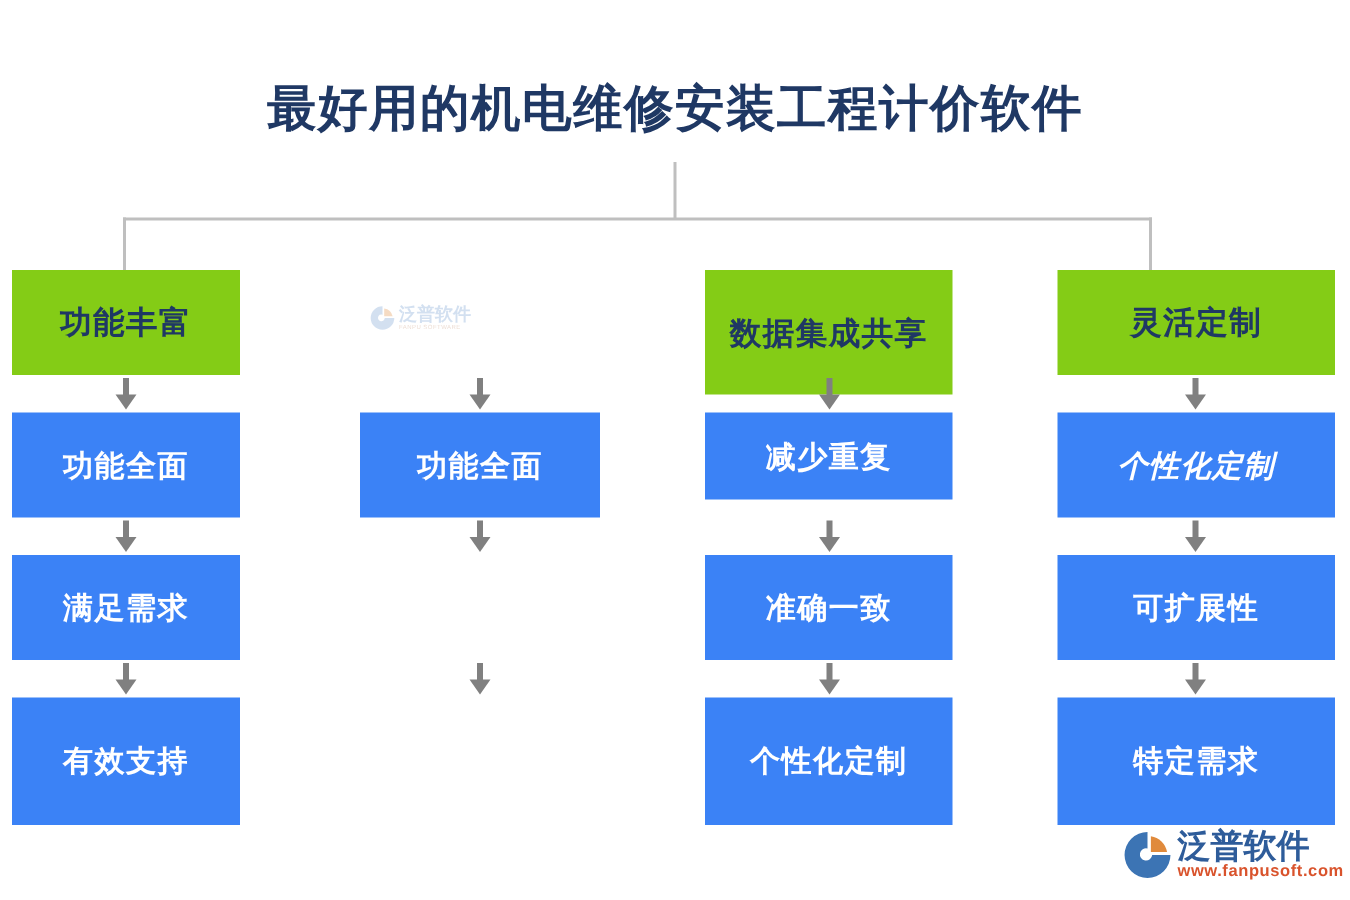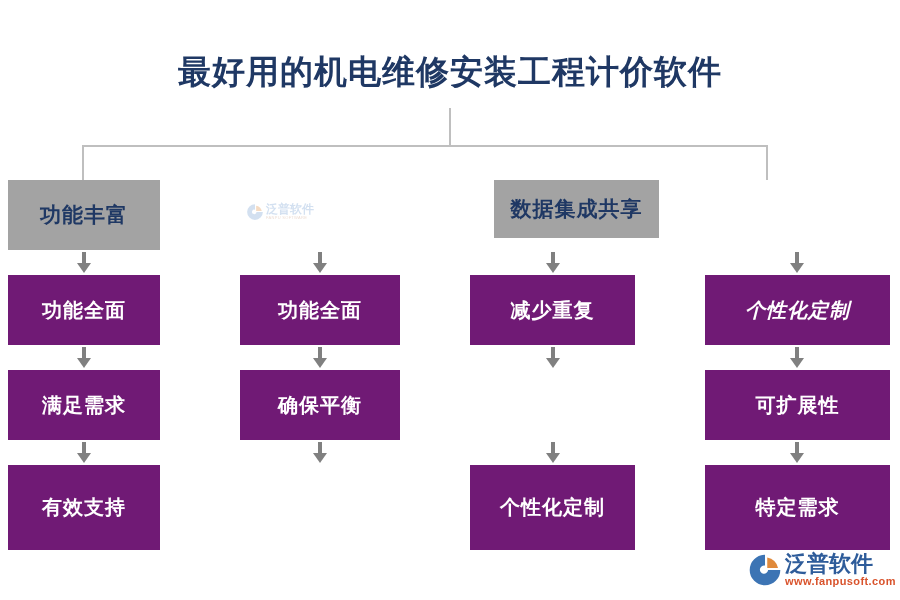--- a/index.html
+++ b/index.html
@@ -66,28 +66,28 @@
   .node {
     position: absolute;
     display: flex;
     align-items: center;
     justify-content: center;
     box-sizing: border-box;
     white-space: nowrap;
     overflow: hidden;
   }
   .node.head {
-    background: #a3a3a3;
+    background: #84cc16;
     color: #1F3864;
     font-size: 21px;
     font-weight: bold;
     letter-spacing: 1px;
   }
   .node.sub {
-    background: #701a75;
+    background: #3b82f6;
     color: #FFFFFF;
     font-size: 20px;
     font-weight: bold;
     letter-spacing: 1px;
   }
 
   
   .arrow {
     position: absolute;
     width: 14px;
@@ -203,42 +203,43 @@
 
   <div class="arrow" style="left:313px; top:252px; height:21px;">
     <div class="shaft" style="height:12px;"></div>
       <div class="head" style="top:11px;"></div>
   </div>
   <div class="node sub" style="left:240px; top:275px; width:160px; height:70px;">功能全面</div>
   <div class="arrow" style="left:313px; top:347px; height:21px;">
     <div class="shaft" style="height:12px;"></div>
       <div class="head" style="top:11px;"></div>
   </div>
-  <div class="node sub" style="left:240px; top:370px; width:160px; height:70px;">确保平衡</div>
   <div class="arrow" style="left:313px; top:442px; height:21px;">
     <div class="shaft" style="height:12px;"></div>
       <div class="head" style="top:11px;"></div>
   </div>
 
-  <div class="node head" style="left:470px; top:180px; width:165px; height:58px;margin-left:24px;">数据集成共享</div>
+  <div class="node head" style="left:470px; top:180px; width:165px; height:83px;">数据集成共享</div>
   <div class="arrow" style="left:546px; top:252px; height:21px;">
     <div class="shaft" style="height:12px;"></div>
       <div class="head" style="top:11px;"></div>
   </div>
-  <div class="node sub" style="left:470px; top:275px; width:165px; height:70px;">减少重复</div>
+  <div class="node sub" style="left:470px; top:275px; width:165px; height:58px;">减少重复</div>
   <div class="arrow" style="left:546px; top:347px; height:21px;">
     <div class="shaft" style="height:12px;"></div>
       <div class="head" style="top:11px;"></div>
   </div>
+  <div class="node sub" style="left:470px; top:370px; width:165px; height:70px;">准确一致</div>
   <div class="arrow" style="left:546px; top:442px; height:21px;">
     <div class="shaft" style="height:12px;"></div>
       <div class="head" style="top:11px;"></div>
   </div>
   <div class="node sub" style="left:470px; top:465px; width:165px; height:85px;">个性化定制</div>
 
+  <div class="node head" style="left:705px; top:180px; width:185px; height:70px;">灵活定制</div>
   <div class="arrow" style="left:790px; top:252px; height:21px;">
     <div class="shaft" style="height:12px;"></div>
       <div class="head" style="top:11px;"></div>
   </div>
   <div class="node sub" style="left:705px; top:275px; width:185px; height:70px;font-style:italic;">个性化定制</div>
   <div class="arrow" style="left:790px; top:347px; height:21px;">
     <div class="shaft" style="height:12px;"></div>
       <div class="head" style="top:11px;"></div>
   </div>
   <div class="node sub" style="left:705px; top:370px; width:185px; height:70px;">可扩展性</div>

